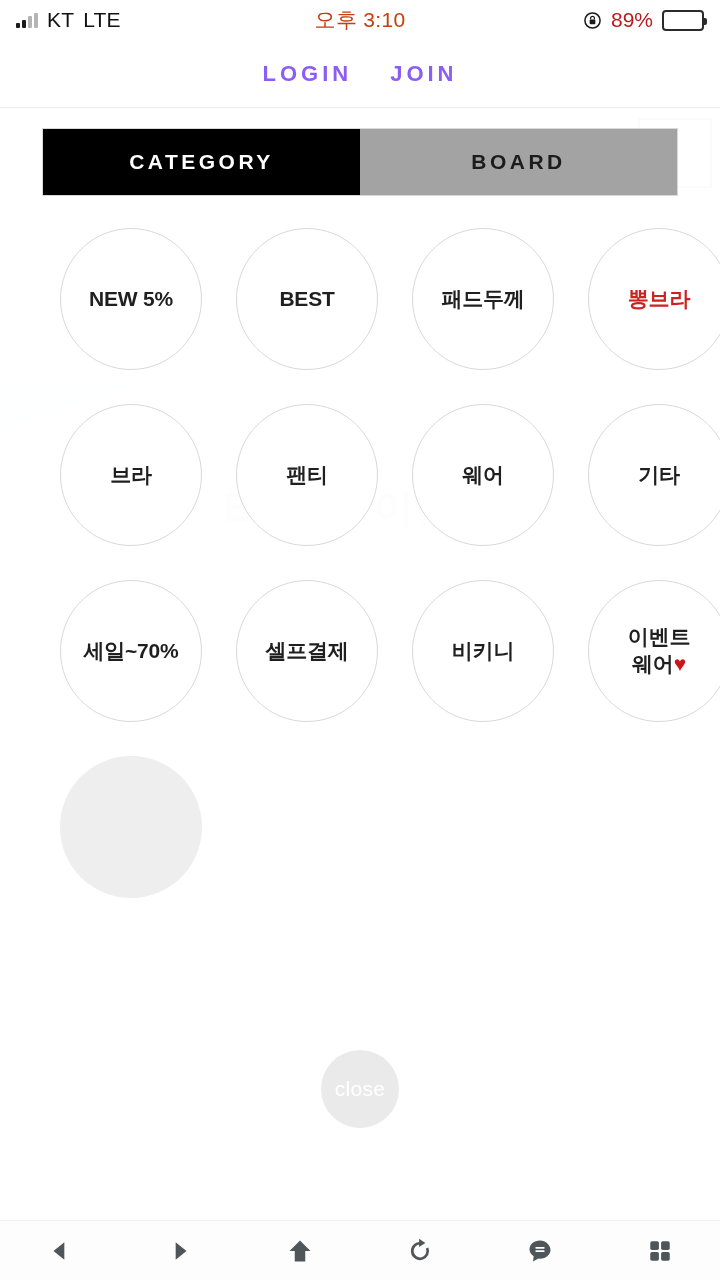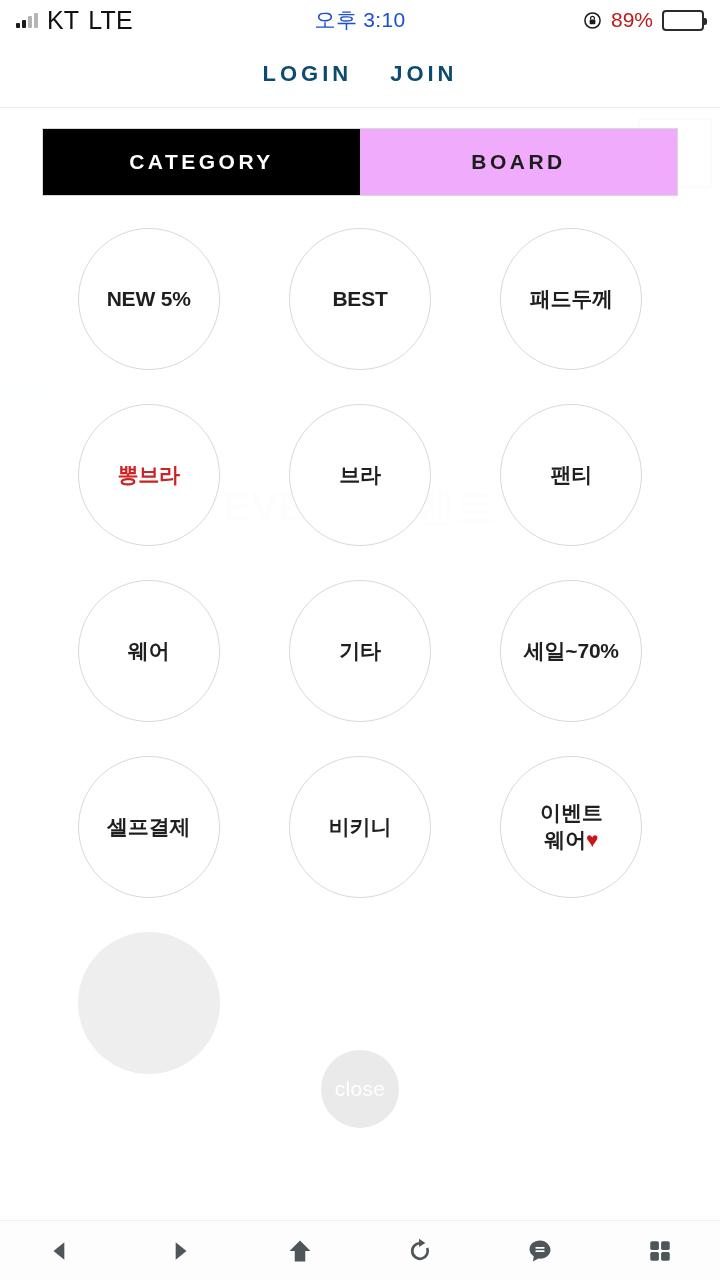--- a/index.html
+++ b/index.html
@@ -17,27 +17,27 @@
     display:flex; align-items:center; padding:0 16px;
     background:#ffffff; z-index:60;
   }
   .sb-left { display:flex; align-items:center; gap:9px; }
   .signal { display:flex; align-items:flex-end; gap:2px; height:16px; }
   .signal i { display:block; width:4px; background:#1b1b1b; border-radius:1px; }
   .signal i:nth-child(1){ height:5px; }
   .signal i:nth-child(2){ height:8px; }
   .signal i:nth-child(3){ height:12px; background:#b4b4b4; }
   .signal i:nth-child(4){ height:15px; background:#b4b4b4; }
-  .carrier, .net { font-size:25px; color:#111; letter-spacing:.2px; }
+  .carrier, .net { font-size:21px; color:#111; letter-spacing:.2px; }
   .sb-center {
     position:absolute; left:0; right:0; top:0; height:40px;
     display:flex; align-items:center; justify-content:center;
     pointer-events:none;
   }
-  .clock { font-size:21px; color:#1d4ed8; letter-spacing:.3px; }
+  .clock { font-size:21px; color:#c2410c; letter-spacing:.3px; }
   .sb-right {
     margin-left:auto; display:flex; align-items:center; gap:9px;
   }
   .rot-lock { width:19px; height:19px; position:relative; }
   .rot-lock svg { display:block; }
   .battery-pct { font-size:21px; color:#b91c1c; }
   .battery {
     width:42px; height:21px; border:2px solid #2b2b2b; border-radius:4px;
     padding:2px; position:relative;
   }
@@ -88,40 +88,40 @@
   }
   .overlay-scrim { position:absolute; inset:0; background:rgba(255,255,255,.86); }
 
   
   .util-row {
     position:relative; height:68px; display:flex; align-items:center;
     justify-content:center; gap:38px; background:#fff;
     border-bottom:1px solid #ebebeb;
   }
   .util-link {
-    font-size:22px; font-weight:bold; color:#0c4a6e;
+    font-size:22px; font-weight:bold; color:#8b5cf6;
     letter-spacing:4px; cursor:pointer;
   }
 
   
   .tabs {
     position:relative; margin:20px 42px 0; display:flex; height:68px;
     border:1px solid #d8d8d8; background:#fff;
   }
   .tab {
     flex:1; display:flex; align-items:center; justify-content:center;
     font-size:21px; font-weight:bold; letter-spacing:3.5px; cursor:pointer;
-    background:#f0abfc; color:#1c1c1c;
+    background:#a3a3a3; color:#1c1c1c;
   }
   .tab.active { background:#000000; color:#ffffff; }
 
   
   .cat-grid {
     position:relative; margin:32px auto 0; width:600px;
-    display:grid; grid-template-columns:repeat(3,1fr);
+    display:grid; grid-template-columns:repeat(4,1fr);
     row-gap:8px; column-gap:0px; justify-items:center;gap:34px;
   }
   .cat-circle {
     width:142px; height:142px; border-radius:50%;
     border:1px solid #d9d9d9; background:#fff;
     display:flex; align-items:center; justify-content:center;
     text-align:center; cursor:pointer;
   }
   .cat-label {
     font-size:21px; font-weight:bold; color:#1f1f1f; line-height:1.28;

